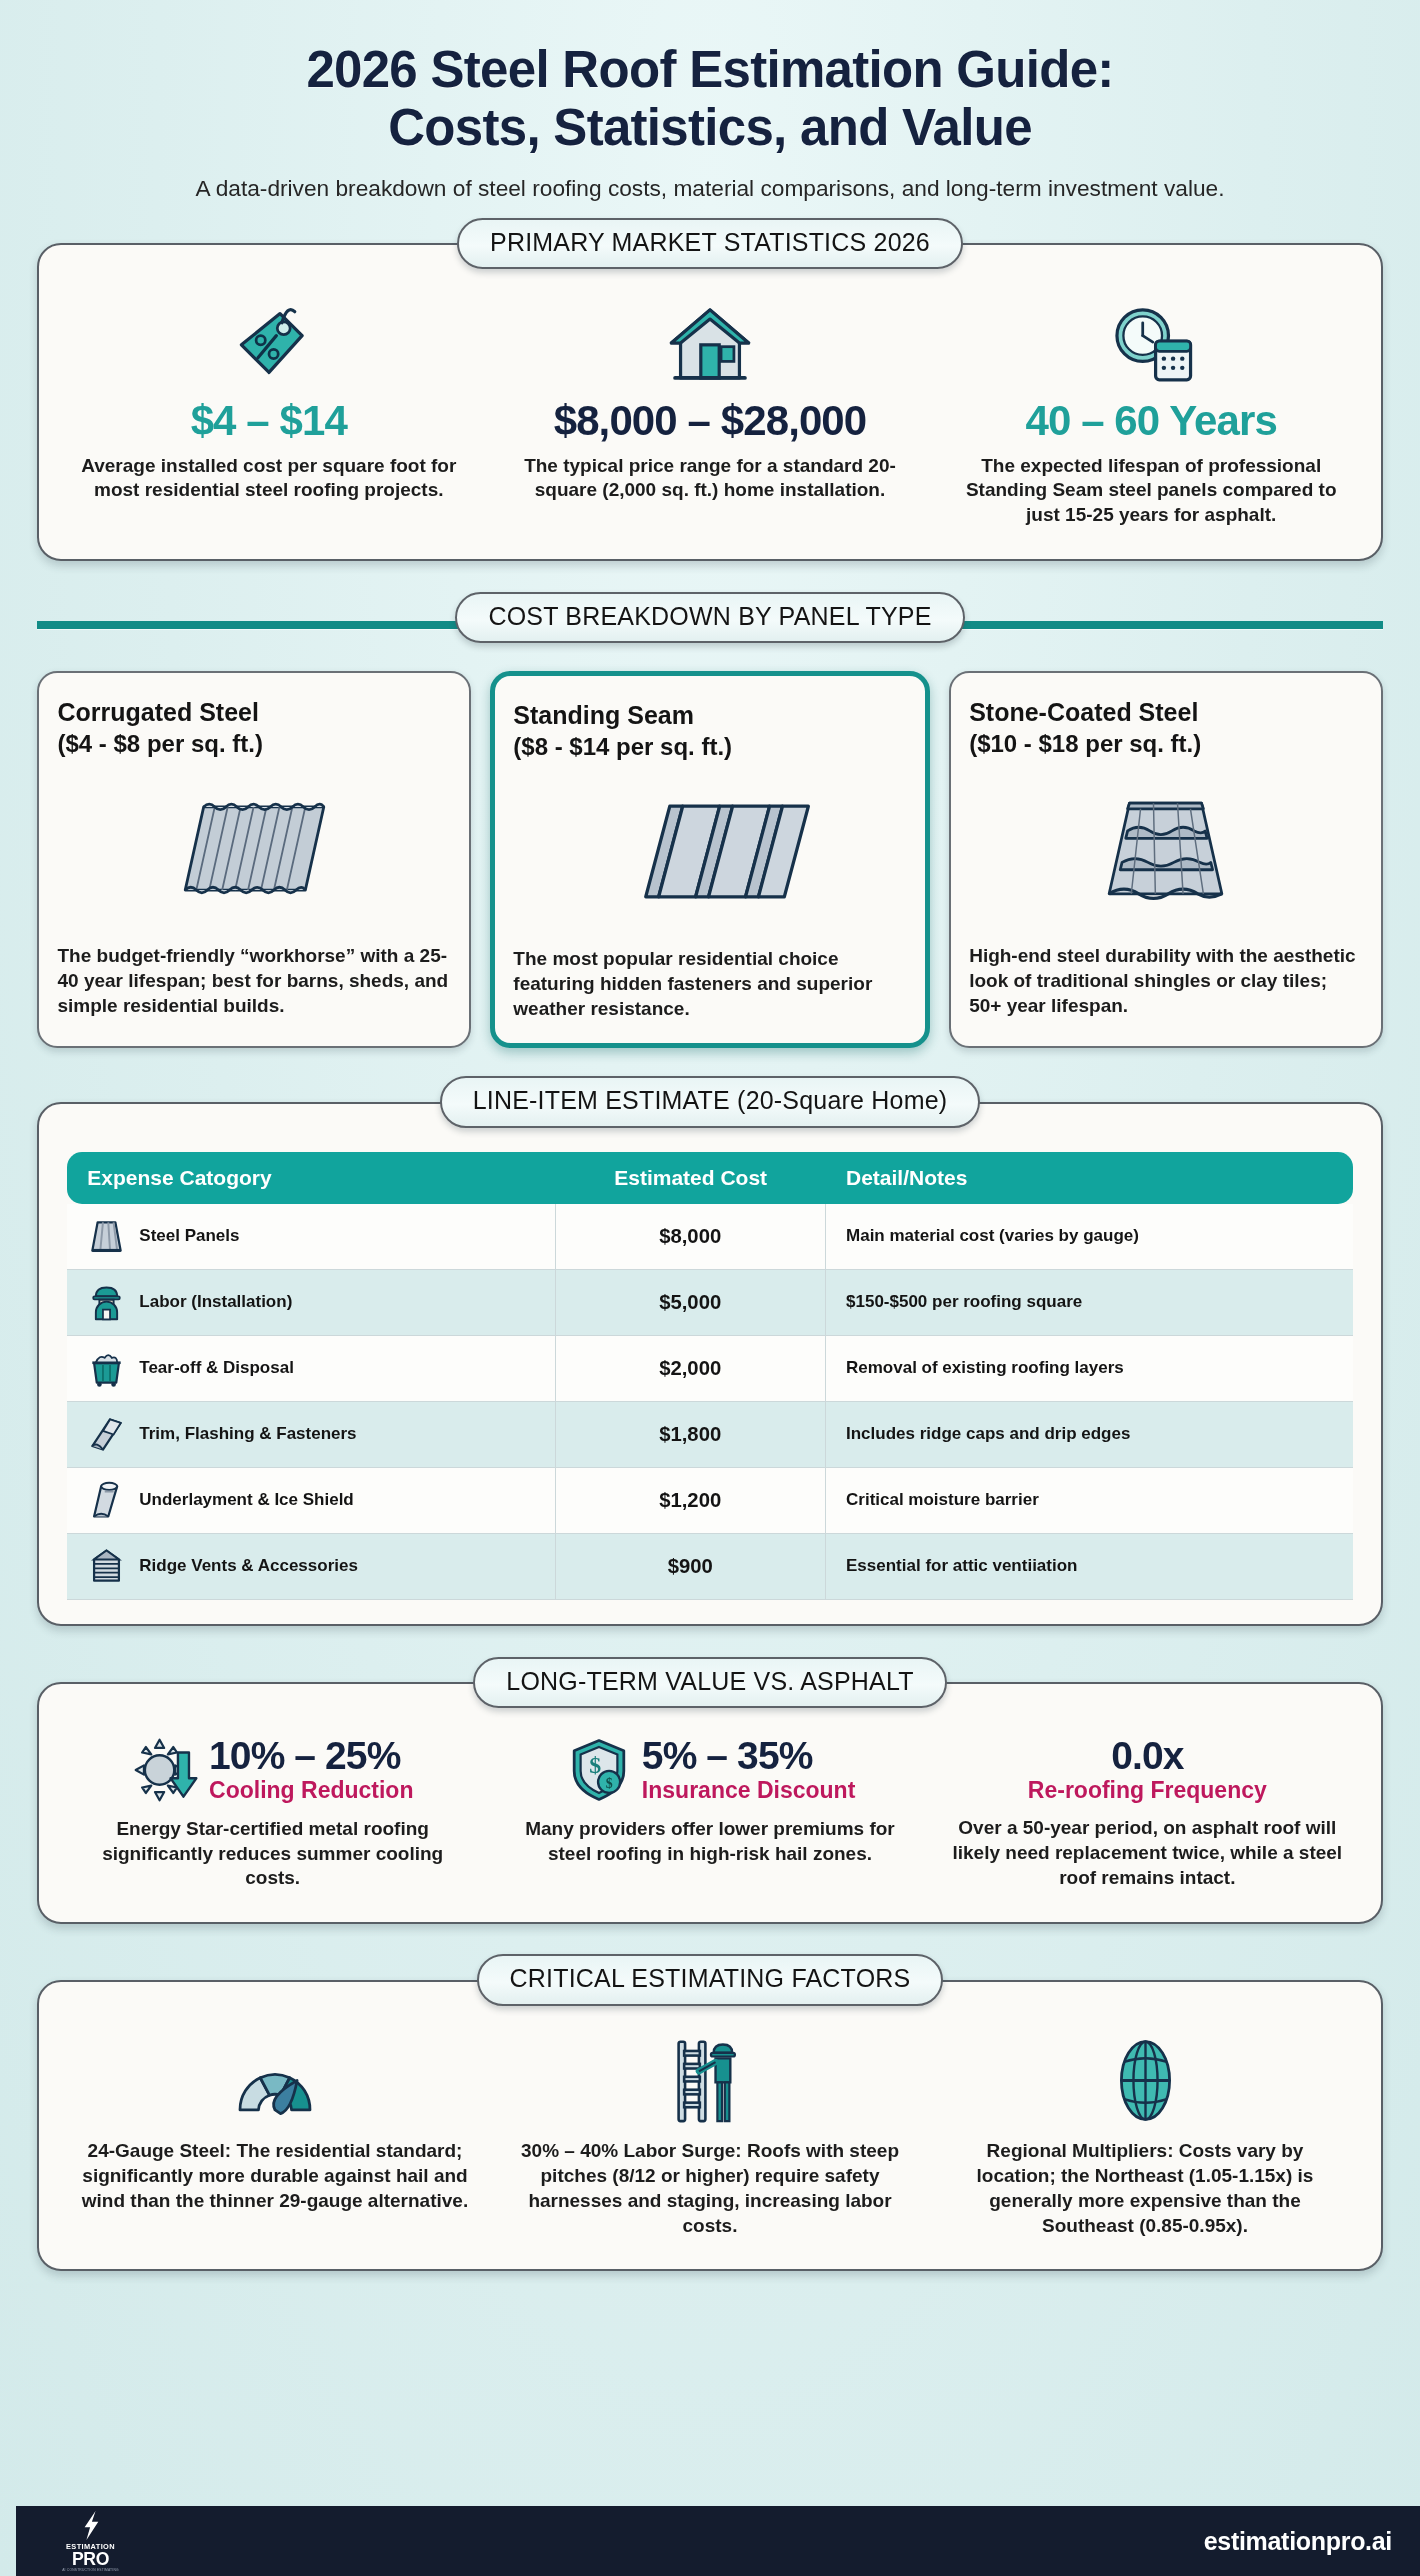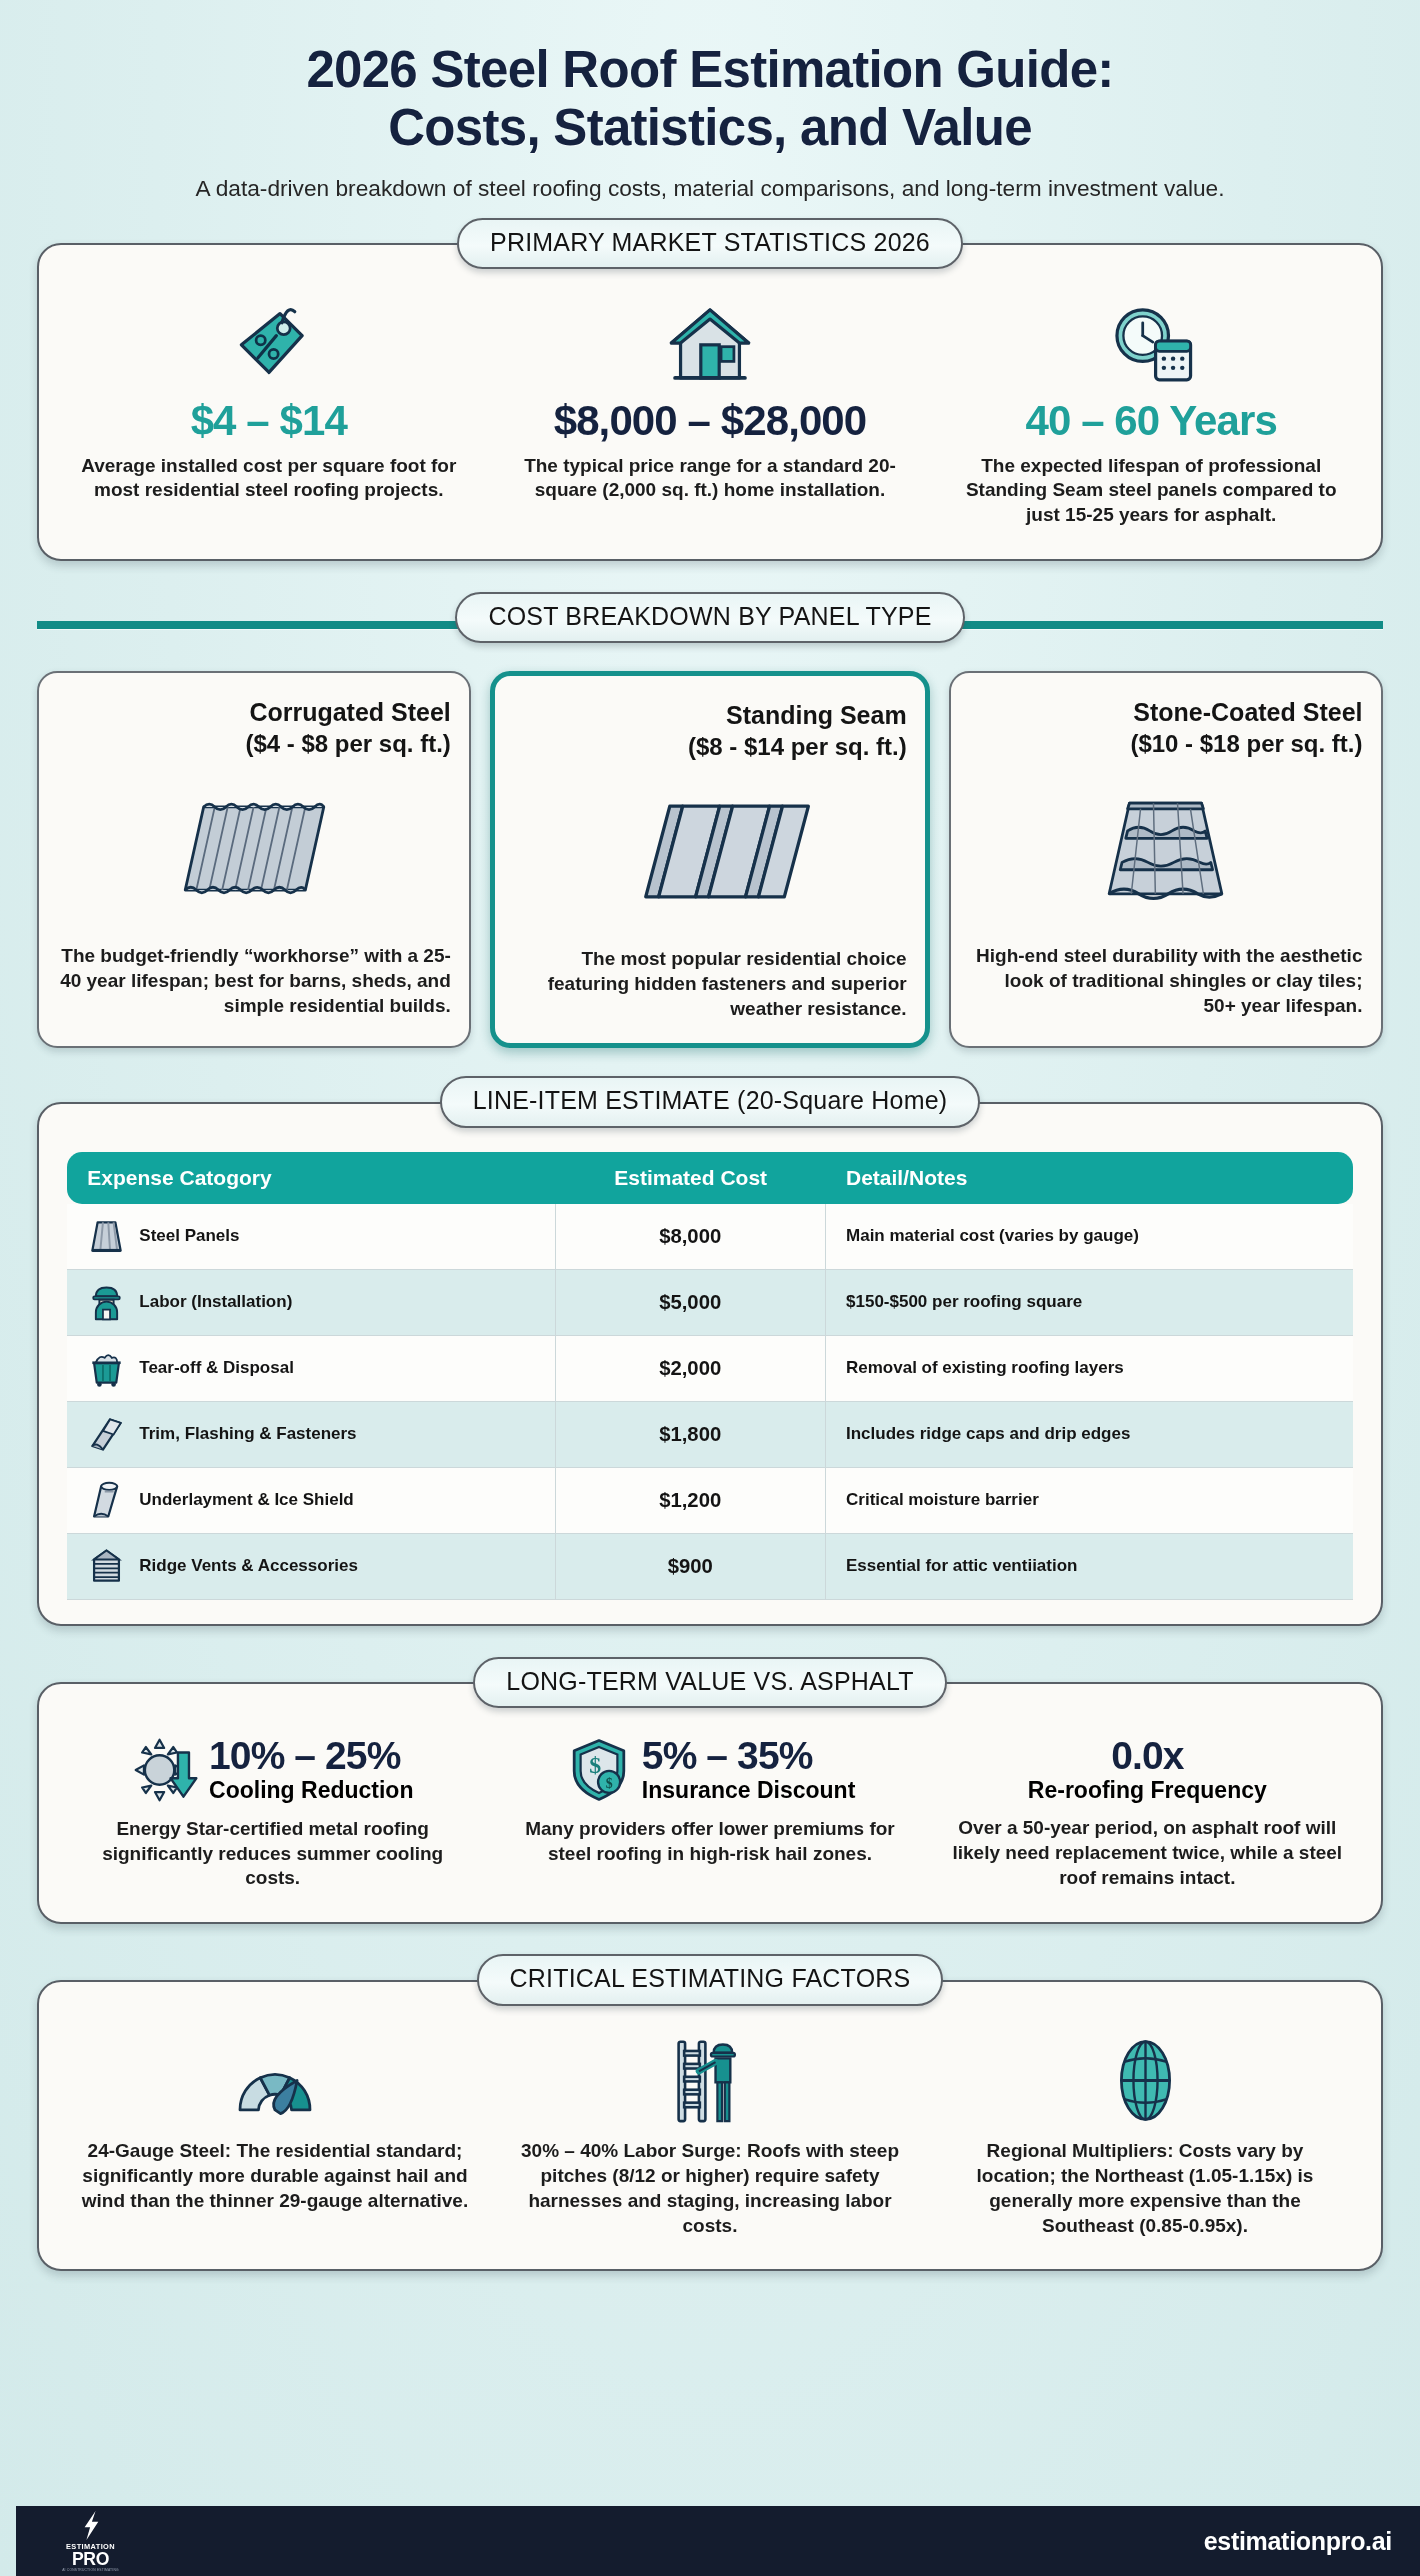--- a/index.html
+++ b/index.html
@@ -75,21 +75,21 @@
   .stat-desc {
     margin-top:11px; font-size:19px; line-height:1.3;
     font-weight:600; color:#1c1c1c; padding:0 9.2px;
   }
 
   
   .panels { display:flex; gap:18.5px; width:1346px; margin-top:28px; }
   .panel {
     flex:1; background:#fbfaf7;
     border:2.3px solid #6a7076; border-radius:20.3px;
-    padding:24px 18.5px 22px; text-align:right;
+    padding:24px 18.5px 22px; text-align:left;
     box-shadow:0 3.7px 7.4px rgba(40,60,70,.18);
     display:flex; flex-direction:column;
   }
   .panel.featured {
     border:5.5px solid #15918c;
     box-shadow:0 4.6px 11px rgba(20,110,105,.33);
   }
   .panel h3 {
     font-size:25px; font-weight:bold; color:#141414; line-height:1.22;
   }
@@ -119,21 +119,21 @@
   tbody td.cat { font-weight:bold; }
   tbody td.cost { text-align:center; font-weight:bold; font-size:20.3px; }
   .catcell { display:flex; align-items:center; gap:13px; }
   .rowicon { width:39px; height:39px; flex:0 0 39px; }
 
   
   .val-top { display:flex; align-items:center; justify-content:center; gap:9.2px; }
   .val-ico { width:68px; height:68px; flex:0 0 68px; }
   .val-txt { text-align:left; }
   .val-num { font-size:39px; font-weight:bold; color:#15223f; letter-spacing:-0.9px; line-height:1; }
-  .val-lbl { font-size:23px; font-weight:bold; color:#000000; line-height:1.1; margin-top:2.8px; }
+  .val-lbl { font-size:23px; font-weight:bold; color:#be185d; line-height:1.1; margin-top:2.8px; }
   .val-desc { margin-top:13px; font-size:19px; line-height:1.3; font-weight:600; }
 
   
   .fac-ico { height:89px; display:flex; align-items:center; justify-content:center; margin-bottom:13px; }
   .fac-txt { font-size:19px; line-height:1.32; font-weight:600; color:#1c1c1c; padding:0 5.5px; }
   .fac-txt b { font-weight:bold; }
 
   
   .footer {
     position:absolute; left:16px; bottom:0;

